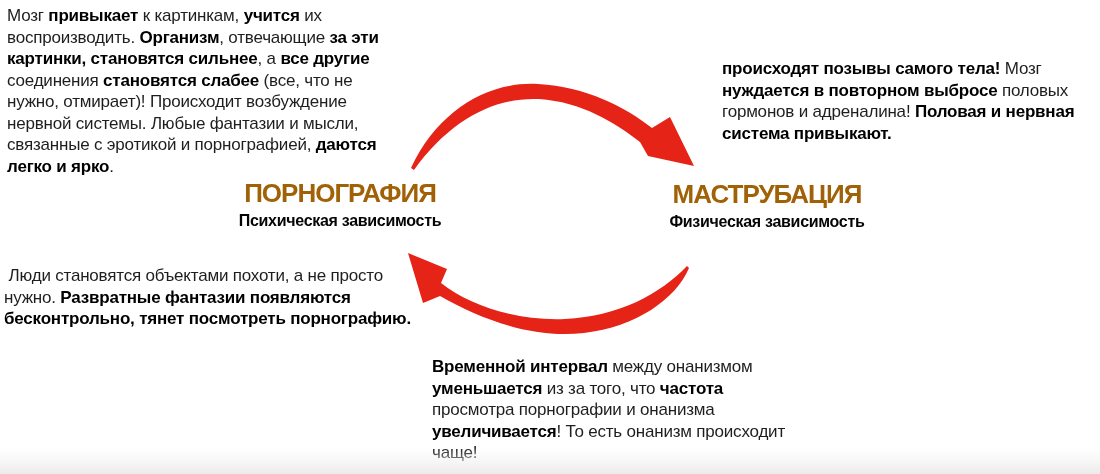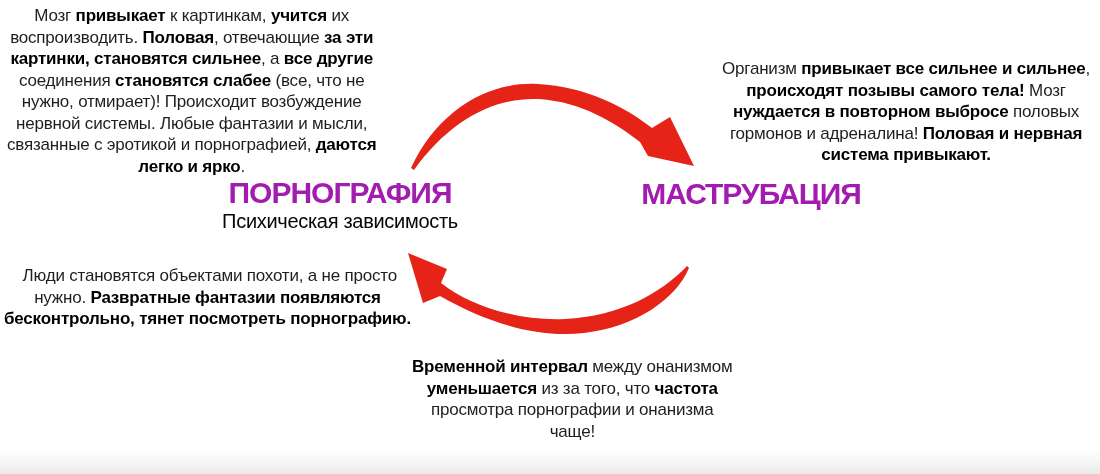--- a/index.html
+++ b/index.html
@@ -11,33 +11,33 @@
     font-family:"Liberation Sans","DejaVu Sans",sans-serif;
     color:#1e1e1e;
   }
   .arrows-svg{position:absolute;left:0;top:0;width:1100px;height:474px;}
   .tblock{
     position:absolute;
     font-size:17px;
     line-height:21.5px;
     letter-spacing:-0.2px;
   }
-  .tblock .line{white-space:pre;text-align:center;}
+  .tblock .line{white-space:pre;}
   .tblock .b{font-weight:700;color:#000;}
   .node{position:absolute;text-align:center;}
   .node-title{
-    font-size:30px;
+    font-size:26px;
     font-weight:700;
     line-height:30px;
     letter-spacing:-1px;
-    color:#a21caf;
+    color:#a16207;
   }
   .node-sub{
-    font-size:20px;
-    font-weight:400;
+    font-size:16px;
+    font-weight:700;
     line-height:24px;
     letter-spacing:-0.3px;
     color:#050505;
     margin-top:1px;
   }
   .footer-bar{
     position:absolute;left:0;right:0;bottom:0;height:26px;
     background:linear-gradient(180deg, rgba(238,238,238,0) 0%, rgba(238,238,238,0.55) 55%, #ebebeb 100%);
   }
 </style>
@@ -64,54 +64,55 @@
              L 408 253
              L 447 269
              L 441 283
              C 469 305, 515 321, 565 319
              C 620 316, 660 294, 687 266
              Z" fill="#e62317"></path>
   </svg>
 
   <div class="tblock" style="left:7px; top:5px;">
       <div class="line"><span>Мозг </span><span class="b">привыкает</span><span> к картинкам, </span><span class="b">учится</span><span> их</span></div>
-      <div class="line"><span>воспроизводить. </span><span class="b">Половая</span><span>, отвечающие </span><span class="b">за эти</span></div>
+      <div class="line"><span>воспроизводить. </span><span class="b">Организм</span><span>, отвечающие </span><span class="b">за эти</span></div>
       <div class="line"><span class="b">картинки, становятся сильнее</span><span>, а </span><span class="b">все другие</span></div>
       <div class="line"><span>соединения </span><span class="b">становятся слабее</span><span> (все, что не</span></div>
       <div class="line"><span>нужно, отмирает)! Происходит возбуждение</span></div>
       <div class="line"><span>нервной системы. Любые фантазии и мысли,</span></div>
       <div class="line"><span>связанные с эротикой и порнографией, </span><span class="b">даются</span></div>
       <div class="line"><span class="b">легко и ярко</span><span>.</span></div>
     </div>
 
   <div class="tblock" style="left:722px; top:58px;">
-      <div class="line"><span>Организм </span><span class="b">привыкает все сильнее и сильнее</span><span>,</span></div>
       <div class="line"><span class="b">происходят позывы самого тела!</span><span> Мозг</span></div>
       <div class="line"><span class="b">нуждается в повторном выбросе</span><span> половых</span></div>
       <div class="line"><span>гормонов и адреналина! </span><span class="b">Половая и нервная</span></div>
       <div class="line"><span class="b">система привыкают.</span></div>
     </div>
 
   <div class="tblock" style="left:4px; top:265px;">
       <div class="line"><span> Люди становятся объектами похоти, а не просто</span></div>
       <div class="line"><span>нужно. </span><span class="b">Развратные фантазии появляются</span></div>
       <div class="line"><span class="b">бесконтрольно, тянет посмотреть порнографию.</span></div>
     </div>
 
-  <div class="tblock" style="left:412px; top:356px;">
+  <div class="tblock" style="left:432px; top:356px;">
       <div class="line"><span class="b">Временной интервал</span><span> между онанизмом</span></div>
       <div class="line"><span class="b">уменьшается</span><span> из за того, что </span><span class="b">частота</span></div>
       <div class="line"><span>просмотра порнографии и онанизма</span></div>
+      <div class="line"><span class="b">увеличивается</span><span>! То есть онанизм происходит</span></div>
       <div class="line"><span>чаще!</span></div>
     </div>
 
   <div class="node" style="left:180px; top:178px; width:320px;">
     <div class="node-title">ПОРНОГРАФИЯ</div>
     <div class="node-sub">Психическая зависимость</div>
   </div>
 
-  <div class="node" style="left:591px; top:179px; width:320px;">
+  <div class="node" style="left:607px; top:179px; width:320px;">
     <div class="node-title">МАСТРУБАЦИЯ</div>
+    <div class="node-sub">Физическая зависимость</div>
   </div>
 
   <div class="footer-bar"></div>
 
 </div>
 
 </body></html>

